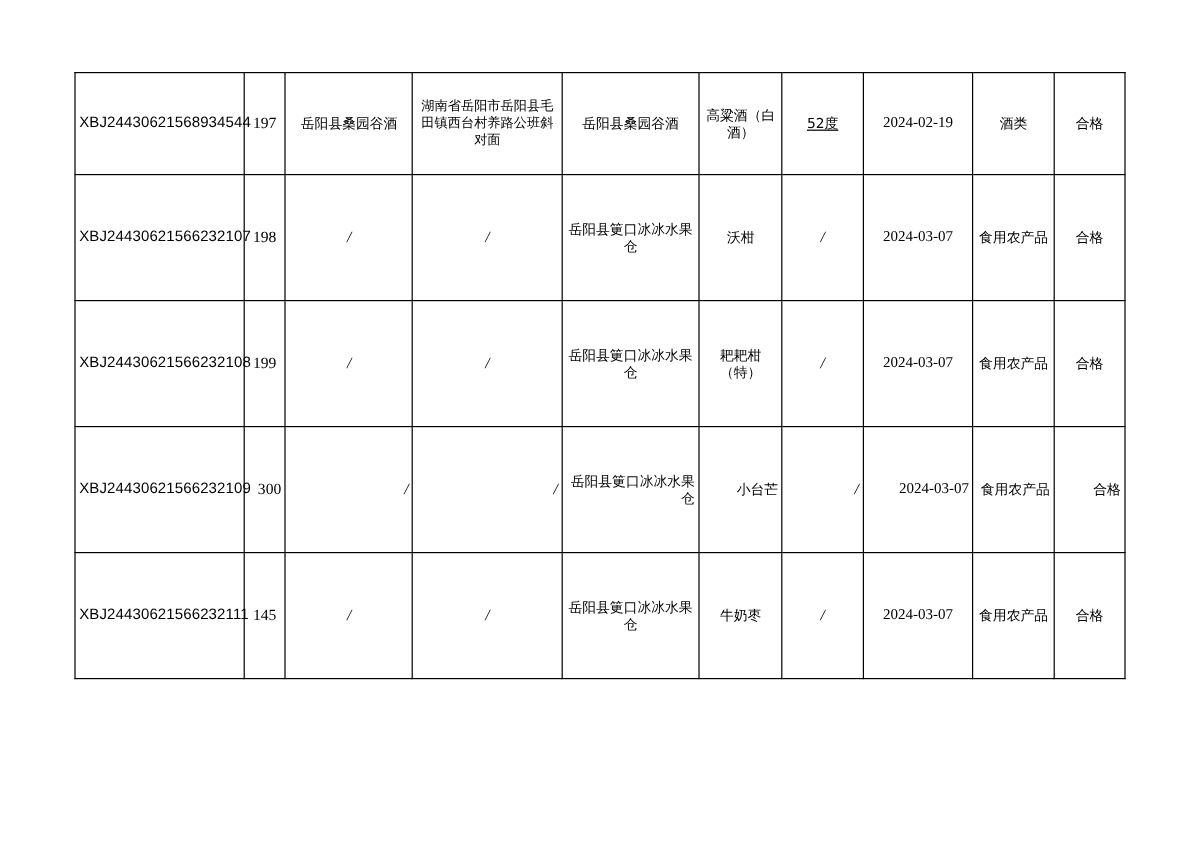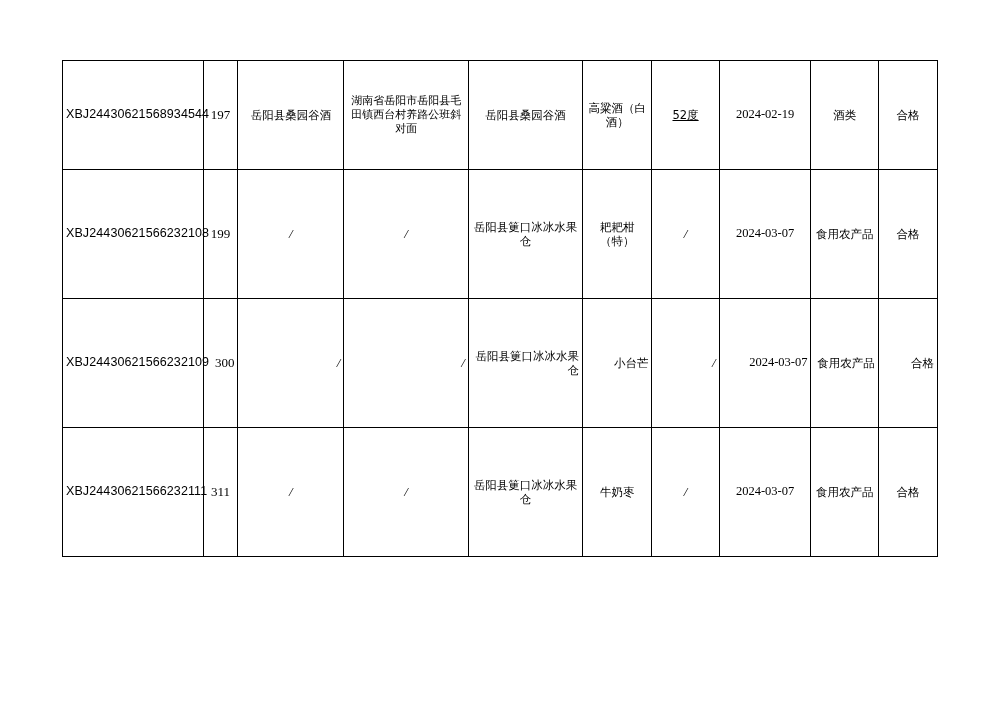--- a/index.html
+++ b/index.html
@@ -29,21 +29,21 @@
   table.report {
     border-collapse: collapse;
     table-layout: fixed;
     width: 876px;
     background: #ffffff;
   }
   table.report td {
     border: 1px solid #000000;
     text-align: center;
     vertical-align: middle;
-    padding: 16px 3px;
+    padding: 4px 3px;
     line-height: 1.25;
     word-wrap: break-word;
     overflow-wrap: break-word;
   }
   
   col.c-sample  { width: 138px; }
   col.c-seq     { width:  34px; }
   col.c-producer{ width: 104px; }
   col.c-address { width: 122px; }
   col.c-vendor  { width: 112px; }
@@ -118,20 +118,32 @@
           <td class="seq">197</td>
           <td class="cn">岳阳县桑园谷酒</td>
           <td class="addr">湖南省岳阳市岳阳县毛田镇西台村养路公班斜对面</td>
           <td class="cn">岳阳县桑园谷酒</td>
           <td class="cn">高粱酒（白酒）</td>
           <td class="spec">52度</td>
           <td class="date">2024-02-19</td>
           <td class="cn">酒类</td>
           <td class="cn">合格</td>
         </tr>
+        <tr class="r1">
+          <td class="sample">XBJ24430621566232107</td>
+          <td class="seq">198</td>
+          <td class="slash">/</td>
+          <td class="slash">/</td>
+          <td class="cn">岳阳县筻口冰冰水果仓</td>
+          <td class="cn">沃柑</td>
+          <td class="slash">/</td>
+          <td class="date">2024-03-07</td>
+          <td class="cn">食用农产品</td>
+          <td class="cn">合格</td>
+        </tr>
         <tr class="r2">
           <td class="sample">XBJ24430621566232108</td>
           <td class="seq">199</td>
           <td class="slash">/</td>
           <td class="slash">/</td>
           <td class="cn">岳阳县筻口冰冰水果仓</td>
           <td class="cn">耙耙柑（特）</td>
           <td class="slash">/</td>
           <td class="date">2024-03-07</td>
           <td class="cn">食用农产品</td>
@@ -144,21 +156,21 @@
           <td class="slash">/</td>
           <td class="cn">岳阳县筻口冰冰水果仓</td>
           <td class="cn">小台芒</td>
           <td class="slash">/</td>
           <td class="date">2024-03-07</td>
           <td class="cn">食用农产品</td>
           <td class="cn">合格</td>
         </tr>
         <tr class="r5">
           <td class="sample">XBJ24430621566232111</td>
-          <td class="seq">311</td>
+          <td class="seq">145</td>
           <td class="slash">/</td>
           <td class="slash">/</td>
           <td class="cn">岳阳县筻口冰冰水果仓</td>
           <td class="cn">牛奶枣</td>
           <td class="slash">/</td>
           <td class="date">2024-03-07</td>
           <td class="cn">食用农产品</td>
           <td class="cn">合格</td>
         </tr>
       </tbody>

